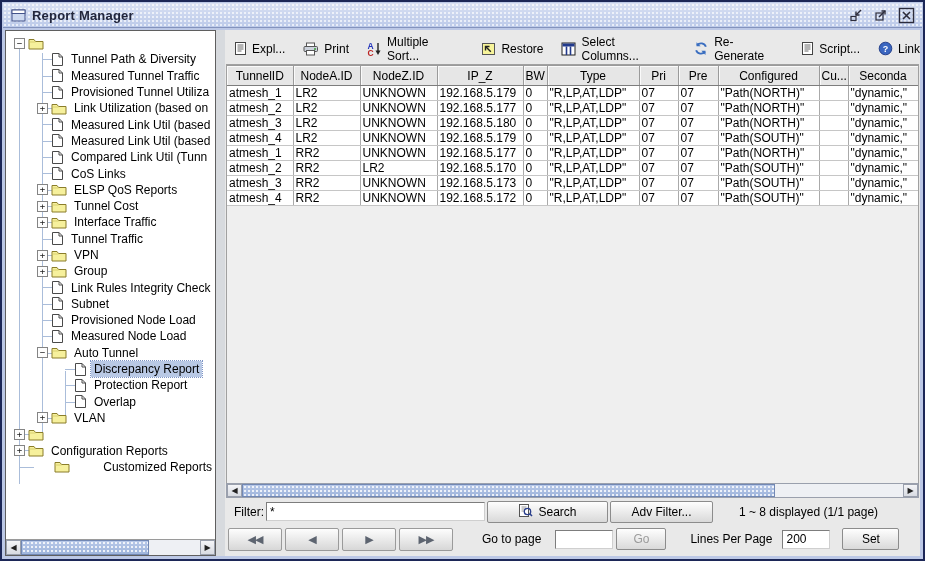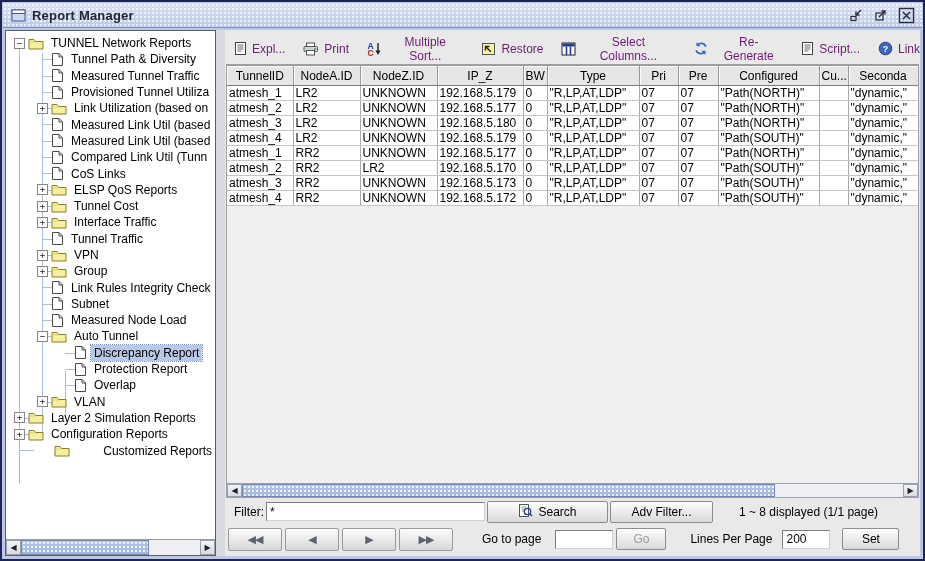--- a/index.html
+++ b/index.html
@@ -30,21 +30,21 @@
   .tree-hscroll{height:16px;border-top:1px solid #9a9a9a;background:#eceef2;display:flex;align-items:stretch;}
   
   .sb-btn{width:15px;display:flex;align-items:center;justify-content:center;background:linear-gradient(#f4f5f8,#d8dbe2);border:1px solid #9aa0ad;font-size:8px;color:#222;}
   .sb-track{flex:1;position:relative;background:#eef0f4;}
   .sb-thumb{position:absolute;top:0;bottom:0;border:1px solid #7288b4;
     background-image:radial-gradient(rgba(255,255,255,.8) .8px,transparent 1.1px),linear-gradient(#b7c8e8,#9fb5dc);
     background-size:4px 4px,100% 100%;}
   
   .right-panel{flex:1;background:#e9e9e9;display:flex;flex-direction:column;overflow:hidden;}
   .toolbar{height:27px;margin-top:5px;display:flex;align-items:center;padding-left:9px;gap:18px;}
-  .tbtn{display:flex;align-items:center;gap:5px;font-size:12px;color:#701a75;cursor:default;text-align:center;}
+  .tbtn{display:flex;align-items:center;gap:5px;font-size:12px;color:#000000;cursor:default;}
   
   .table-region{flex:1;margin:2px 1px 0 1px;border:1px solid #a0a0a0;border-bottom:none;background:#efefef;overflow:hidden;display:flex;flex-direction:column;}
   table.grid{border-collapse:collapse;table-layout:fixed;width:100%;font-size:12px;}
   table.grid th{height:20px;font-weight:normal;text-align:center;background:#e6e6e6;color:#000;
     border-right:1px solid #9a9a9a;border-bottom:1px solid #7d7d7d;border-top:1px solid #9a9a9a;
     box-shadow:inset 1px 1px 0 #fafafa;overflow:hidden;white-space:nowrap;padding:0 2px;}
   table.grid td{height:15px;background:#fff;border-right:1px solid #aaa;border-bottom:1px solid #c6c6c6;
     overflow:hidden;white-space:nowrap;padding:0 2px;color:#000;}
   .table-hscroll{height:15px;margin:0 1px;border:1px solid #9aa0ad;display:flex;align-items:stretch;background:#eef0f4;}
   
@@ -104,21 +104,20 @@
         <div class="spine" style="left:36px;top:22px;height:381px;"></div>
         <div class="spine" style="left:59px;top:340px;height:47px;"></div>
       <div class="tree-item no-dash" style="padding-left: 8px; --dx: 13px;">
             <span class="expander">−</span>
             <span class="t-icon" style="display:flex;">
               <svg width="16" height="13" viewBox="0 0 16 13">
                 <path d="M1 2.5 H6 L7.5 4.5 H15 V12 H1 Z" fill="#f6f09c" stroke="#8a7d2a"></path>
                 <path d="M1.5 5 H7.5" stroke="#d8cf6e"></path>
               </svg>
             </span>
-            <span class="t-label">TUNNEL Network Reports</span>
           </div>
           <div class="tree-item" style="padding-left: 31px; --dx: 36px;">
             <span class="exp-sp"></span>
             <span class="t-icon" style="display:flex;">
               <svg width="13" height="15" viewBox="0 0 13 15">
                 <path d="M1.5 1.5 H8 L11.5 5 V13.5 H1.5 Z" fill="#fff" stroke="#4a4a4a"></path>
                 <path d="M8 1.5 V5 H11.5" fill="none" stroke="#4a4a4a"></path>
               </svg>
             </span>
             <span class="t-label">Tunnel Path &amp; Diversity</span>
@@ -274,20 +273,30 @@
             <span class="t-label">Subnet</span>
           </div>
           <div class="tree-item" style="padding-left: 31px; --dx: 36px;">
             <span class="exp-sp"></span>
             <span class="t-icon" style="display:flex;">
               <svg width="13" height="15" viewBox="0 0 13 15">
                 <path d="M1.5 1.5 H8 L11.5 5 V13.5 H1.5 Z" fill="#fff" stroke="#4a4a4a"></path>
                 <path d="M8 1.5 V5 H11.5" fill="none" stroke="#4a4a4a"></path>
               </svg>
             </span>
+            <span class="t-label">Provisioned Node Load</span>
+          </div>
+          <div class="tree-item" style="padding-left: 31px; --dx: 36px;">
+            <span class="exp-sp"></span>
+            <span class="t-icon" style="display:flex;">
+              <svg width="13" height="15" viewBox="0 0 13 15">
+                <path d="M1.5 1.5 H8 L11.5 5 V13.5 H1.5 Z" fill="#fff" stroke="#4a4a4a"></path>
+                <path d="M8 1.5 V5 H11.5" fill="none" stroke="#4a4a4a"></path>
+              </svg>
+            </span>
             <span class="t-label">Measured Node Load</span>
           </div>
           <div class="tree-item" style="padding-left: 31px; --dx: 36px;">
             <span class="expander">−</span>
             <span class="t-icon" style="display:flex;">
               <svg width="16" height="13" viewBox="0 0 16 13">
                 <path d="M1 2.5 H6 L7.5 4.5 H15 V12 H1 Z" fill="#f6f09c" stroke="#8a7d2a"></path>
                 <path d="M1.5 5 H7.5" stroke="#d8cf6e"></path>
               </svg>
             </span>
@@ -334,21 +343,20 @@
             <span class="t-label">VLAN</span>
           </div>
           <div class="tree-item" style="padding-left: 8px; --dx: 13px;">
             <span class="expander">+</span>
             <span class="t-icon" style="display:flex;">
               <svg width="16" height="13" viewBox="0 0 16 13">
                 <path d="M1 2.5 H6 L7.5 4.5 H15 V12 H1 Z" fill="#f6f09c" stroke="#8a7d2a"></path>
                 <path d="M1.5 5 H7.5" stroke="#d8cf6e"></path>
               </svg>
             </span>
-            <span class="t-label">Layer 2 Simulation Reports</span>
           </div>
           <div class="tree-item" style="padding-left: 8px; --dx: 13px;">
             <span class="expander">+</span>
             <span class="t-icon" style="display:flex;">
               <svg width="16" height="13" viewBox="0 0 16 13">
                 <path d="M1 2.5 H6 L7.5 4.5 H15 V12 H1 Z" fill="#f6f09c" stroke="#8a7d2a"></path>
                 <path d="M1.5 5 H7.5" stroke="#d8cf6e"></path>
               </svg>
             </span>
             <span class="t-label">Configuration Reports</span>

